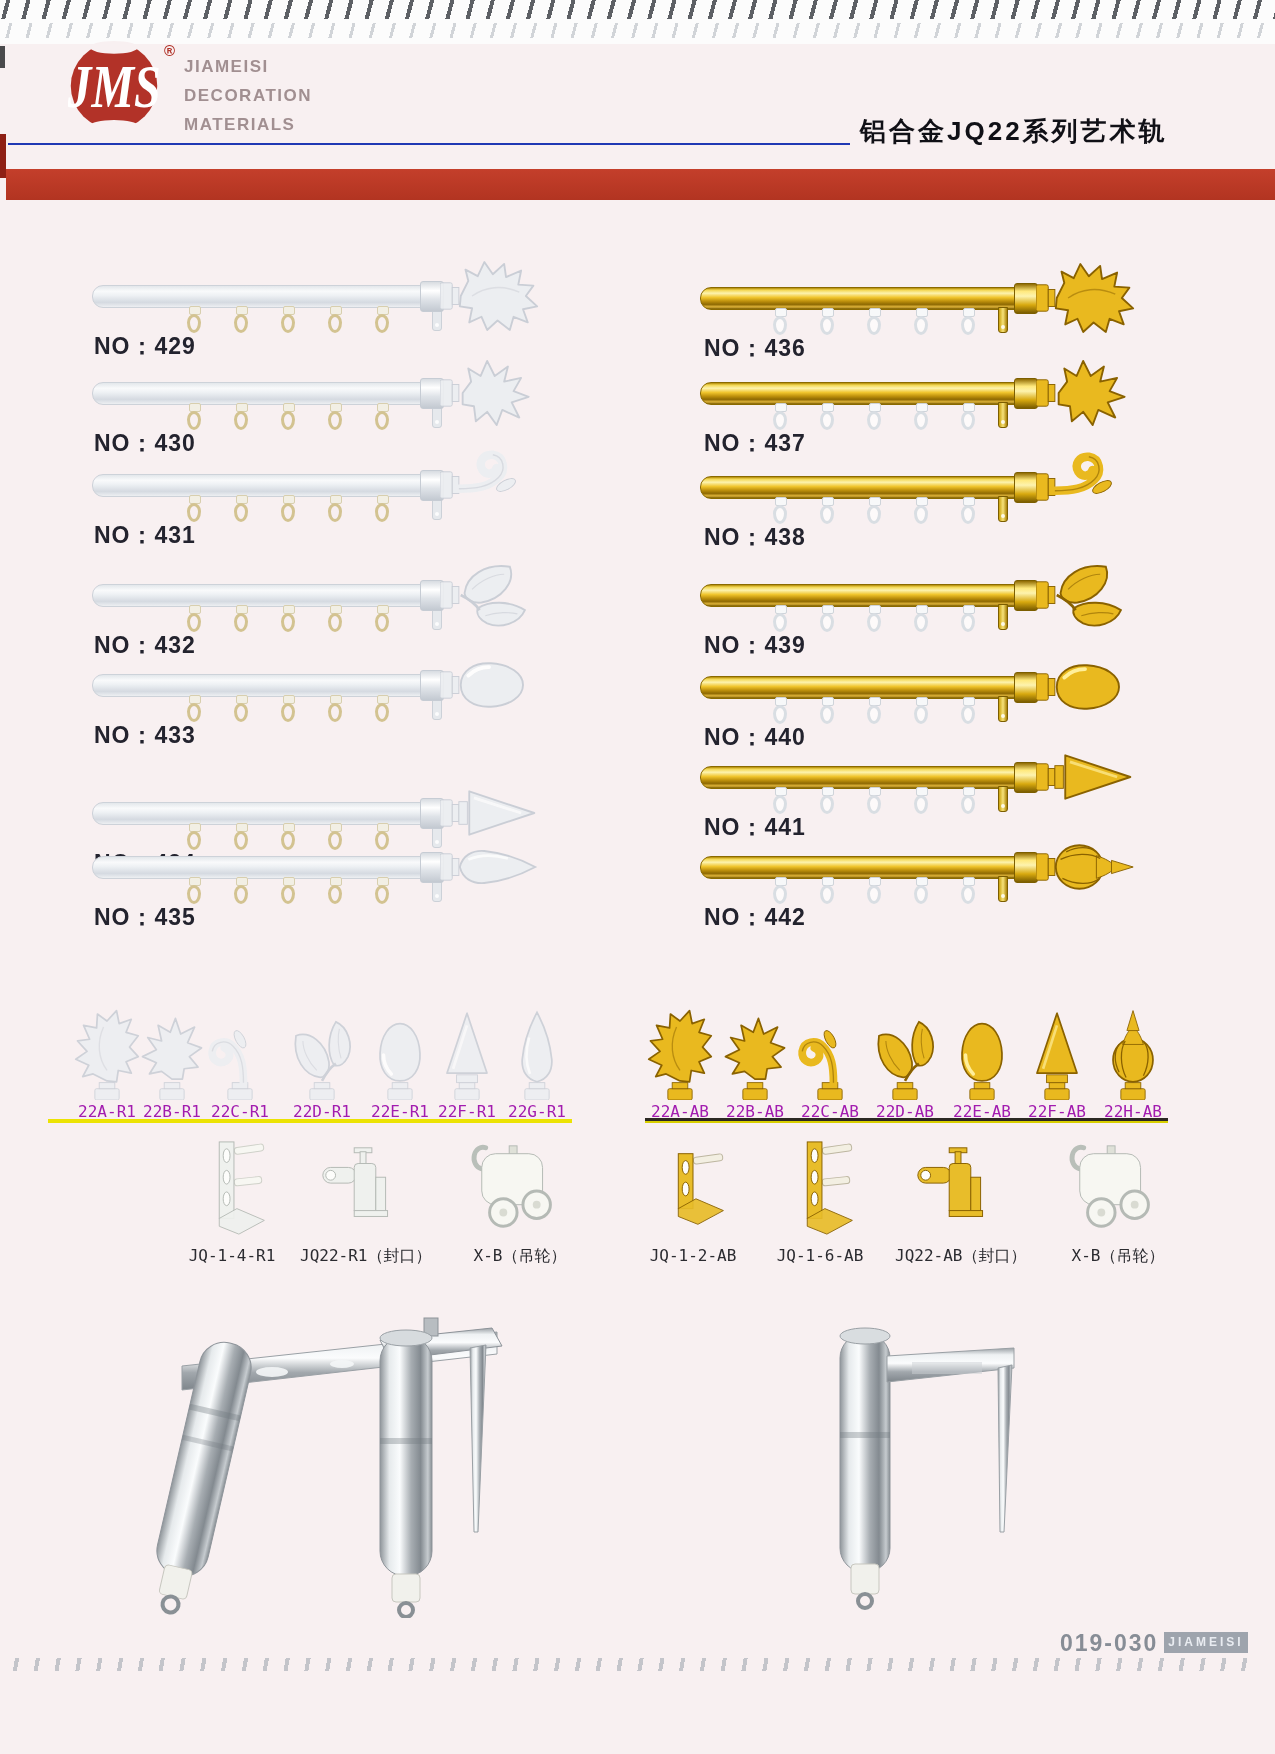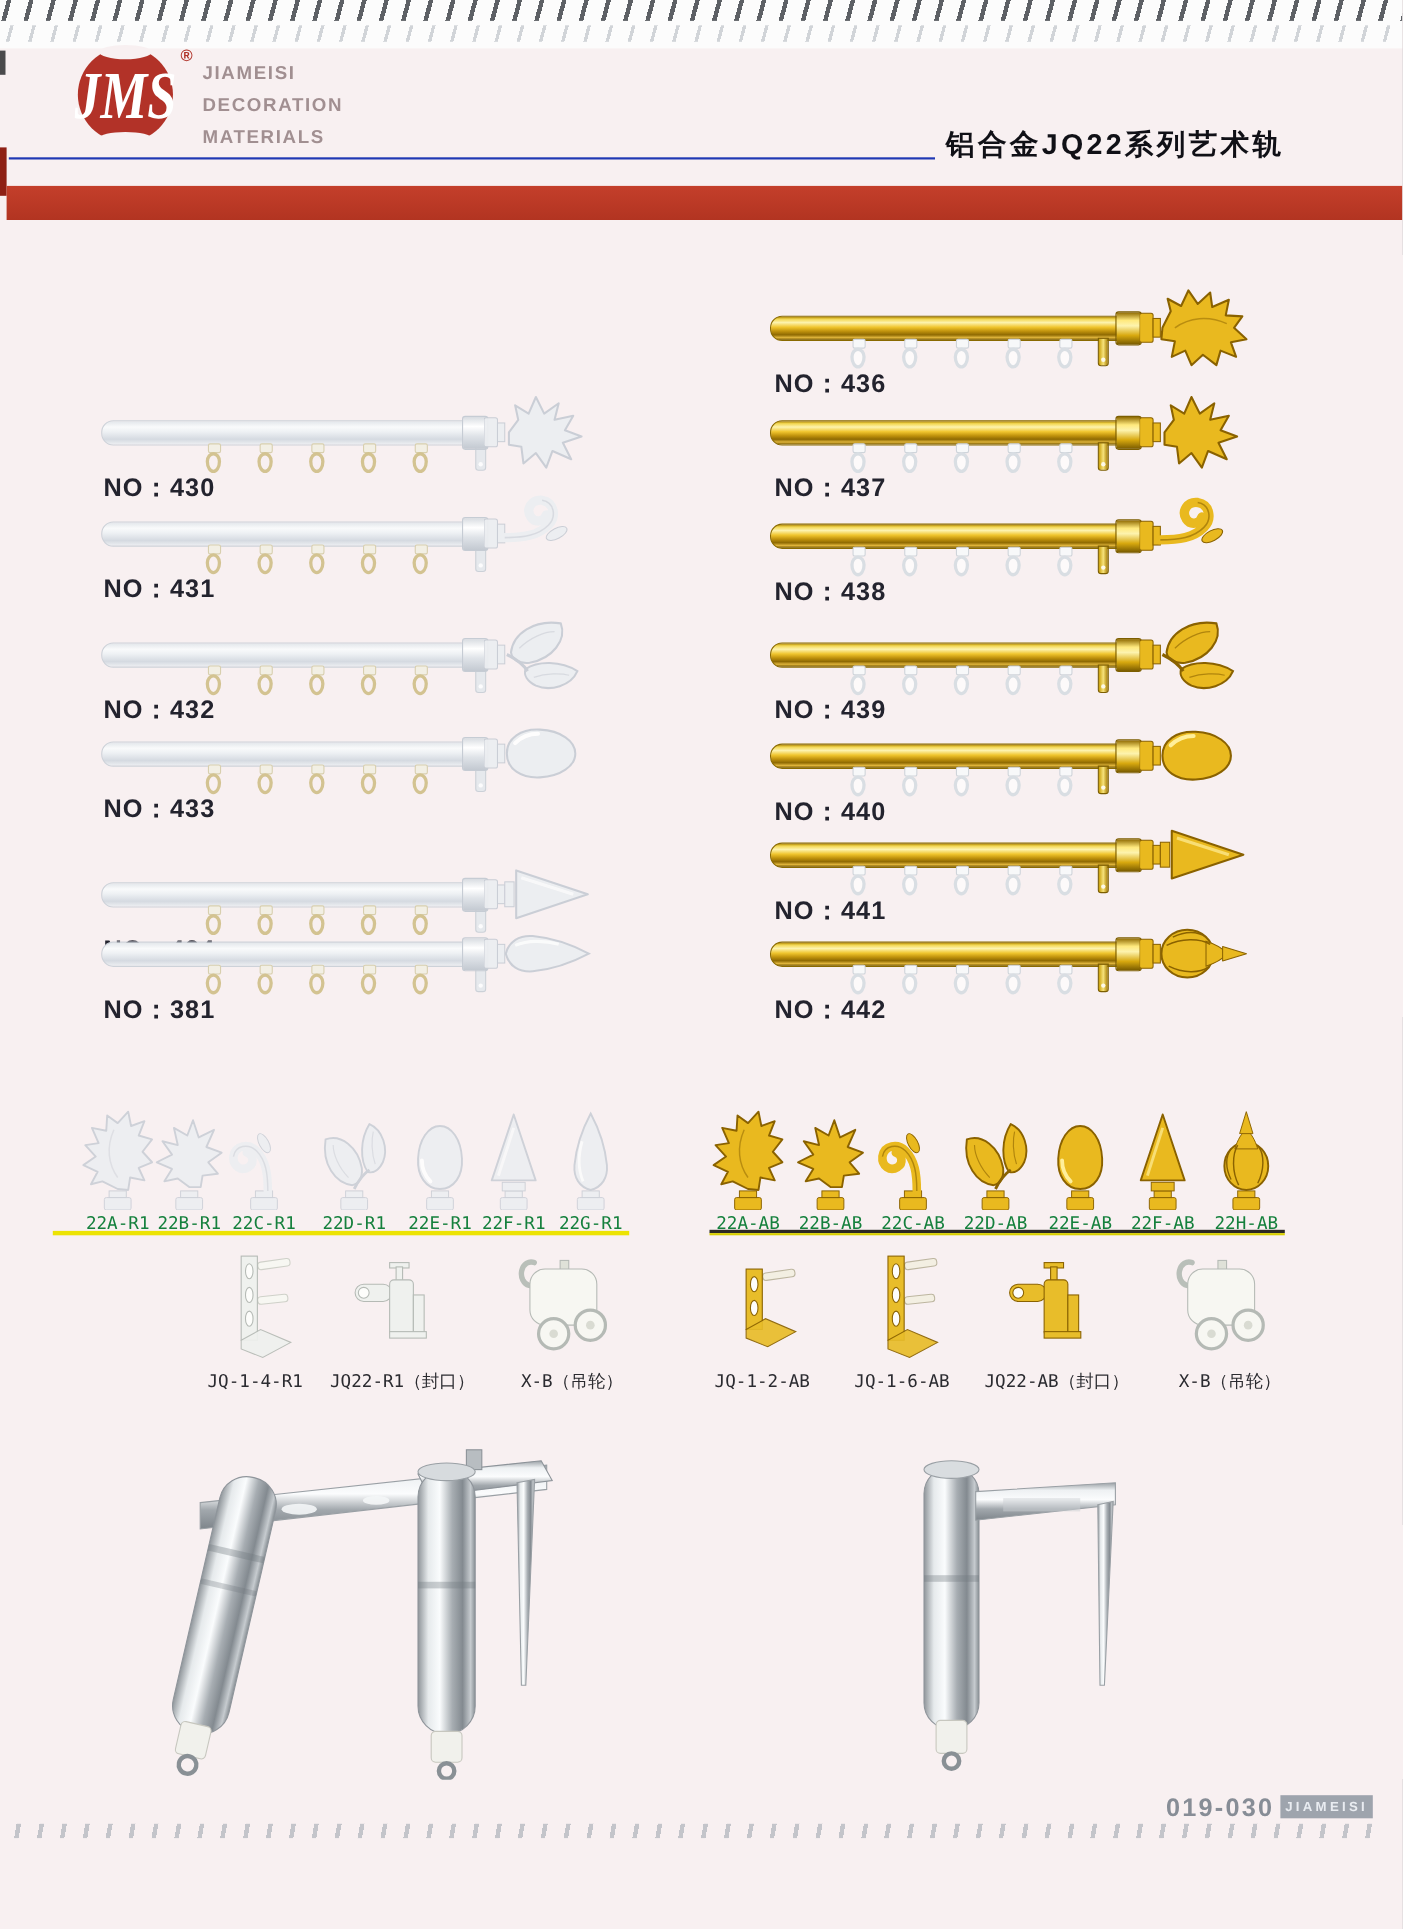--- a/index.html
+++ b/index.html
@@ -59,21 +59,21 @@
   .finial svg{width:100%;height:100%;}
   .rod-label{position:absolute;top:46px;font-size:23px;font-weight:bold;color:#23232e;letter-spacing:1px;white-space:nowrap;}
   .rod-row.L .rod-label{left:94px;}
   .rod-row.R .rod-label{left:704px;}
 
   
   .tip-item{position:absolute;top:1008px;width:96px;text-align:center;}
   .tip-icon{display:block;width:92px;height:76px;margin:8px auto 0;transform:rotate(-90deg);}
   .tip-icon svg{width:92px;height:76px;}
   .tip-item.whitemetal .tip-icon{opacity:.85;}
-  .tip-label{display:block;margin-top:10px;font-family:"DejaVu Sans Mono",monospace;font-size:16px;color:#15803d;white-space:nowrap;}
+  .tip-label{display:block;margin-top:10px;font-family:"DejaVu Sans Mono",monospace;font-size:16px;color:#a21caf;white-space:nowrap;}
   .underline-left{position:absolute;top:1119px;left:48px;width:524px;height:4px;background:#ece303;}
   .underline-right-dark{position:absolute;top:1118px;left:645px;width:523px;height:3px;background:#2c2923;}
   .underline-right-yellow{position:absolute;top:1121px;left:645px;width:523px;height:2px;background:#d8cf00;}
 
   
   .acc-item{position:absolute;top:1138px;width:130px;text-align:center;}
   .acc-icon{display:block;width:110px;height:102px;margin:0 auto;}
   .acc-icon svg{width:110px;height:102px;}
   .acc-label{display:block;margin-top:6px;font-family:"DejaVu Sans Mono",monospace;font-size:16px;color:#2b2b30;white-space:nowrap;}
 
@@ -105,20 +105,39 @@
   <div class="reg-mark">®</div>
   <div class="company">
     <div>JIAMEISI</div>
     <div>DECORATION</div>
     <div>MATERIALS</div>
   </div>
   <div class="series-title">铝合金JQ22系列艺术轨</div>
   <div class="blue-rule"></div>
   <div class="red-banner"></div>
 
+  <div class="rod-row L white" style="top:285px">
+    <div class="tube"></div>
+    <div class="hang-tab"></div>
+    <div class="rings">
+        <span class="ring"></span>
+        <span class="ring"></span>
+        <span class="ring"></span>
+        <span class="ring"></span>
+        <span class="ring"></span>
+      </div>
+    <div class="collar"></div>
+    <span class="finial"><svg viewBox="0 0 106 84" xmlns="http://www.w3.org/2000/svg">
+          <rect x="0" y="28" width="13" height="28" rx="2" fill="#eceef1" stroke="#c7ccd4"></rect>
+          <rect x="13" y="33" width="7" height="18" fill="#eceef1" stroke="#c7ccd4"></rect>
+          <path d="M22,42 L30,26 L27,14 L40,21 L47,6 L56,19 L68,8 L70,22 L86,15 L83,30 L99,31 L91,42 L103,53 L88,56 L93,70 L78,64 L74,78 L61,68 L50,78 L44,64 L31,70 L34,55 L21,53 Z" fill="#eceef1" stroke="#c7ccd4" stroke-width="2" stroke-linejoin="round"></path>
+              <path d="M34,42 C48,32 66,30 84,38" fill="none" stroke="#c7ccd4" stroke-width="1.5" opacity=".5"></path>
+        </svg></span>
+    <div class="rod-label">NO：429</div>
+  </div>
   <div class="rod-row L white" style="top:382px">
     <div class="tube"></div>
     <div class="hang-tab"></div>
     <div class="rings">
         <span class="ring"></span>
         <span class="ring"></span>
         <span class="ring"></span>
         <span class="ring"></span>
         <span class="ring"></span>
       </div>
@@ -220,21 +239,21 @@
         <span class="ring"></span>
         <span class="ring"></span>
       </div>
     <div class="collar"></div>
     <span class="finial"><svg viewBox="0 0 106 84" xmlns="http://www.w3.org/2000/svg">
           <rect x="0" y="28" width="13" height="28" rx="2" fill="#eceef1" stroke="#c7ccd4"></rect>
           <rect x="13" y="33" width="7" height="18" fill="#eceef1" stroke="#c7ccd4"></rect>
           <path d="M21,42 C24,30 34,24 47,25 C68,27 86,34 101,42 C86,50 68,57 47,59 C34,60 24,54 21,42 Z" fill="#eceef1" stroke="#c7ccd4" stroke-width="2"></path>
               <path d="M30,34 C42,29 58,29 72,33" stroke="#ffffff" stroke-width="3" fill="none" opacity=".8"></path>
         </svg></span>
-    <div class="rod-label">NO：381</div>
+    <div class="rod-label">NO：435</div>
   </div>
 
   <div class="rod-row R gold" style="top:287px">
     <div class="tube"></div>
     <div class="hang-tab"></div>
     <div class="rings">
         <span class="ring"></span>
         <span class="ring"></span>
         <span class="ring"></span>
         <span class="ring"></span>

